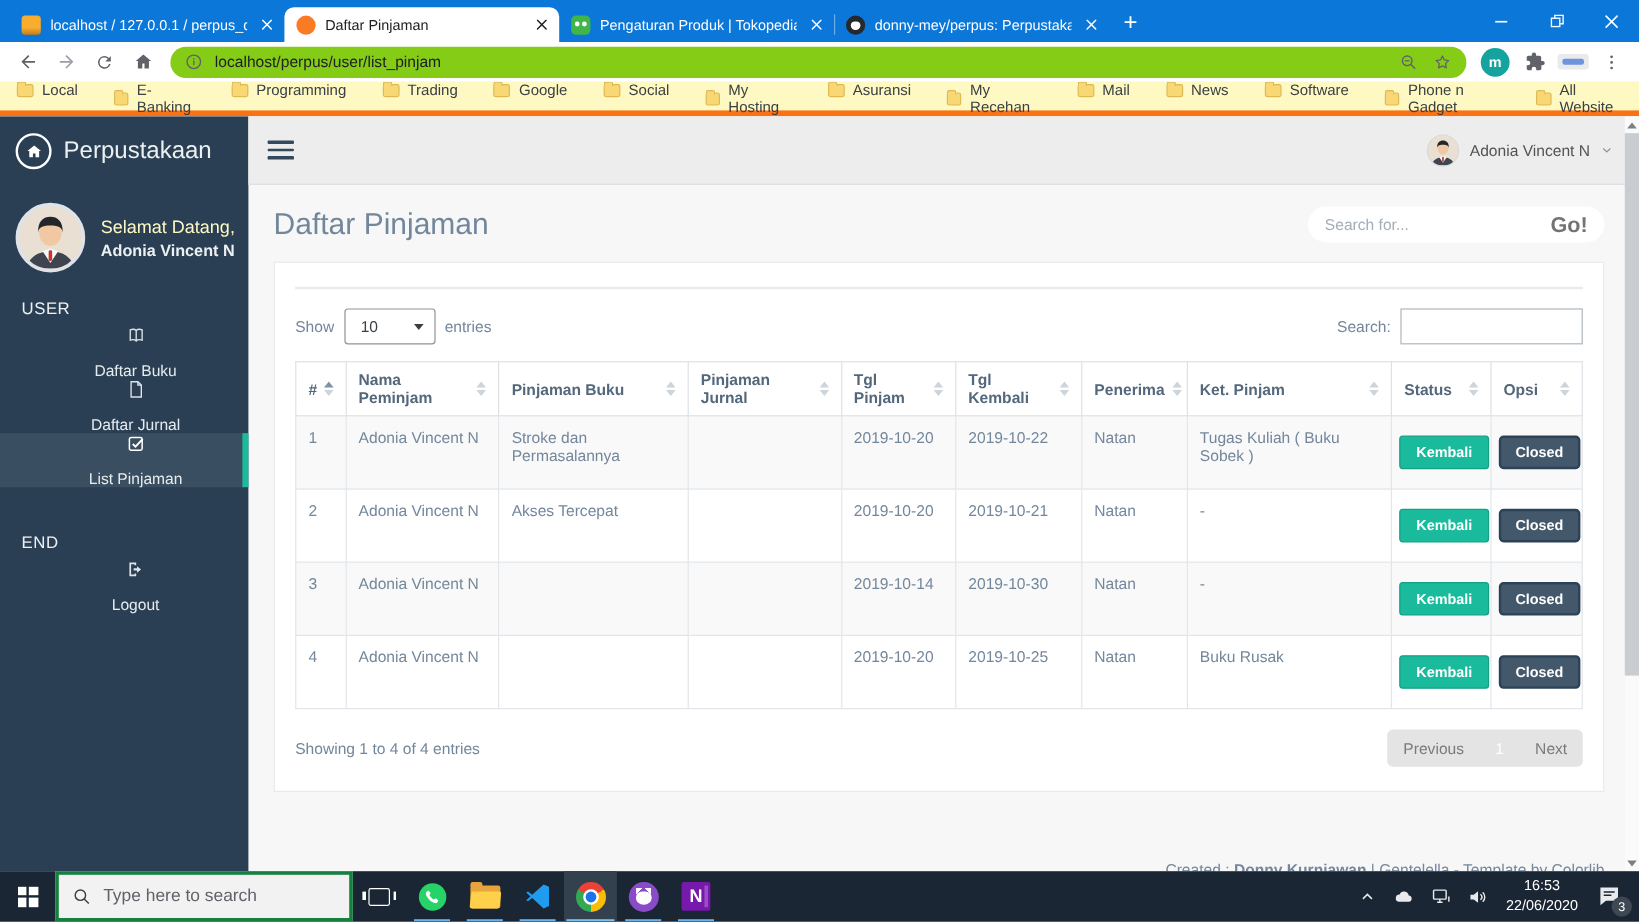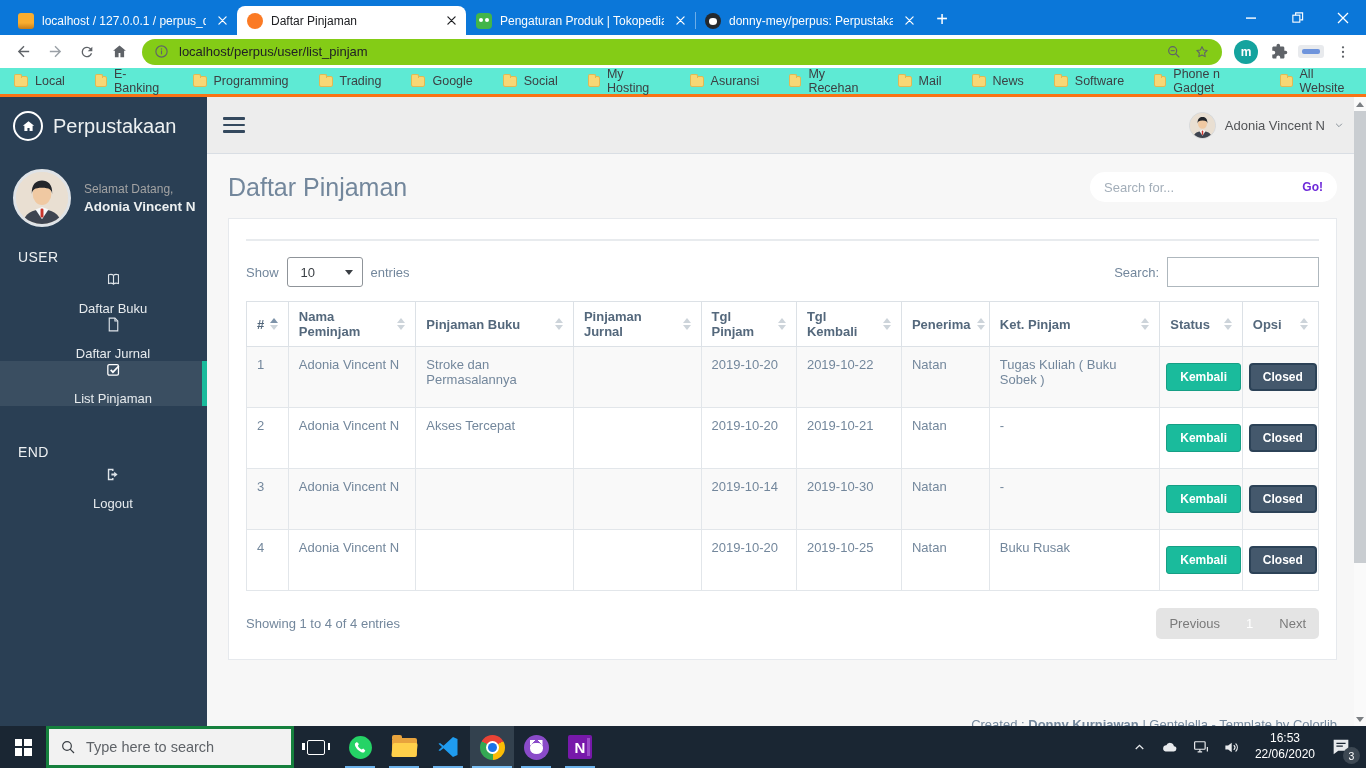--- a/index.html
+++ b/index.html
@@ -35,38 +35,38 @@
   .tb-btn { width:30px; height:28px; display:flex; align-items:center; justify-content:center; flex:none; }
   .addressbar { flex:1; height:26px; background:#84cc16; border-radius:13px; margin:0 6px; display:flex;
     align-items:center; padding:0 12px; gap:10px; font-size:13px; color:#202124; }
   .ab-right { margin-left:auto; display:flex; align-items:center; gap:12px; }
   .profile-badge { width:24px; height:24px; border-radius:50%; background:#14A39E; color:#fff; font-size:12px;
     font-weight:bold; display:flex; align-items:center; justify-content:center; margin:0 4px; }
   .ext-badge { width:26px; height:13px; background:#E8EAED; border-radius:3px; position:relative; margin:0 2px; }
   .ext-badge::before { content:''; position:absolute; left:4px; top:4px; width:18px; height:5px; background:#3B6FD4; border-radius:2px; opacity:.7; }
 
   
-  .bookmarks { height:29px; background:#5eead4; border-bottom:3px solid #f97316; display:flex; align-items:center;
+  .bookmarks { height:29px; background:#fef9c3; border-bottom:5px solid #f97316; display:flex; align-items:flex-start;
     padding:0 14px; gap:30px; }
   .bm { display:flex; align-items:center; gap:7px; font-size:12.5px; color:#3C4043; }
   .bm-folder { width:14px; height:11px; background:#F8D775; border:1px solid #E0B955; border-radius:2px; position:relative; }
   .bm-folder::before { content:''; position:absolute; top:-3px; left:-1px; width:6px; height:3px;
     background:#F8D775; border:1px solid #E0B955; border-bottom:none; border-radius:2px 2px 0 0; }
 
   
   .viewport { position:relative; height:629px; display:flex; background:#F7F7F7; }
 
   
   .sidebar { width:207px; flex:none; background:#2A3F54; display:flex; flex-direction:column; }
   .brand { height:58px; display:flex; align-items:center; gap:10px; padding-left:13px; color:#ECF0F1; font-size:20px; }
   .brand-icon { width:30px; height:30px; border:2px solid #fff; border-radius:50%; display:flex; align-items:center; justify-content:center; flex:none; }
   .brand-icon svg { width:17px; height:17px; }
   .profile { display:flex; align-items:center; gap:13px; padding:14px 10px 4px 13px; }
   .avatar-lg { width:58px; height:58px; border-radius:50%; border:3px solid #DFE3E7; overflow:hidden; flex:none; background:#E9DFD2; }
-  .welcome { color:#a3a3a3; font-size:12px; }
+  .welcome { color:#fef9c3; font-size:15px; }
   .uname { color:#ECF0F1; font-size:13.5px; font-weight:bold; margin-top:3px; }
   .sb-label { margin:38px 0 6px; padding-left:18px; color:#EDF0F2; font-size:14px; font-weight:normal; letter-spacing:.4px; }
   .sb-label.first { margin-top:18px; }
   .sb-item { height:45px; display:flex; align-items:center; gap:13px; padding-left:19px; color:#E7EBEE;
     font-size:13px; position:relative;flex-direction:column; }
   .sb-item svg { width:17px; height:17px; flex:none; }
   .sb-item.active { background:rgba(255,255,255,.08); }
   .sb-item.active::after { content:''; position:absolute; right:0; top:0; bottom:0; width:5px; background:#1ABB9C; }
 
   
@@ -78,21 +78,21 @@
   .userchip { display:flex; align-items:center; gap:9px; font-size:13px; color:#515356; }
   .avatar-sm { width:27px; height:27px; border-radius:50%; overflow:hidden; border:1px solid #D5D9DD; background:#E9DFD2; }
 
   .content { position:relative; flex:1; overflow:hidden; }
   .titlerow { margin:18px 29px 0 21px; display:flex; justify-content:space-between; align-items:center; }
   .page-title { font-size:25px; font-weight:400; color:#73879C; }
   .searchpill { width:247px; height:30px; background:#fff; border-radius:16px; display:flex; align-items:center; padding:0 14px; }
   .searchpill input { flex:1; border:none; outline:none; background:transparent; font-size:13px; color:#73879C;
     font-family:"Liberation Sans", sans-serif; }
   .searchpill input::placeholder { color:#A3AEB9; }
-  .go-btn { font-size:12px; font-weight:bold; color:#6d28d9; }
+  .go-btn { font-size:18px; font-weight:bold; color:#737373; }
 
   .card { margin:16px 29px 0 21px; background:#fff; border:1px solid #E6E9ED; padding:14px 17px 20px; }
   .card-divider { height:8px; border-bottom:2px solid #E8EBEE; margin-bottom:16px; }
   .controls { display:flex; justify-content:space-between; align-items:center; color:#73879C; font-size:13px; }
   .ctl-left, .ctl-right { display:flex; align-items:center; }
   .select-box { width:76px; height:30px; border:1px solid #8F9499; border-radius:3px; background:#fff;
     display:flex; align-items:center; justify-content:space-between; padding:0 9px 0 13px; margin:0 8px; color:#3A3F44; }
   .caret-down { width:0; height:0; border-left:4.5px solid transparent; border-right:4.5px solid transparent; border-top:5.5px solid #3A3F44; }
   .ctl-right input { width:152px; height:30px; border:1px solid #AEB7BD; margin-left:8px; outline:none; padding:0 8px;
     font-size:13px; color:#555; font-family:"Liberation Sans", sans-serif; }

